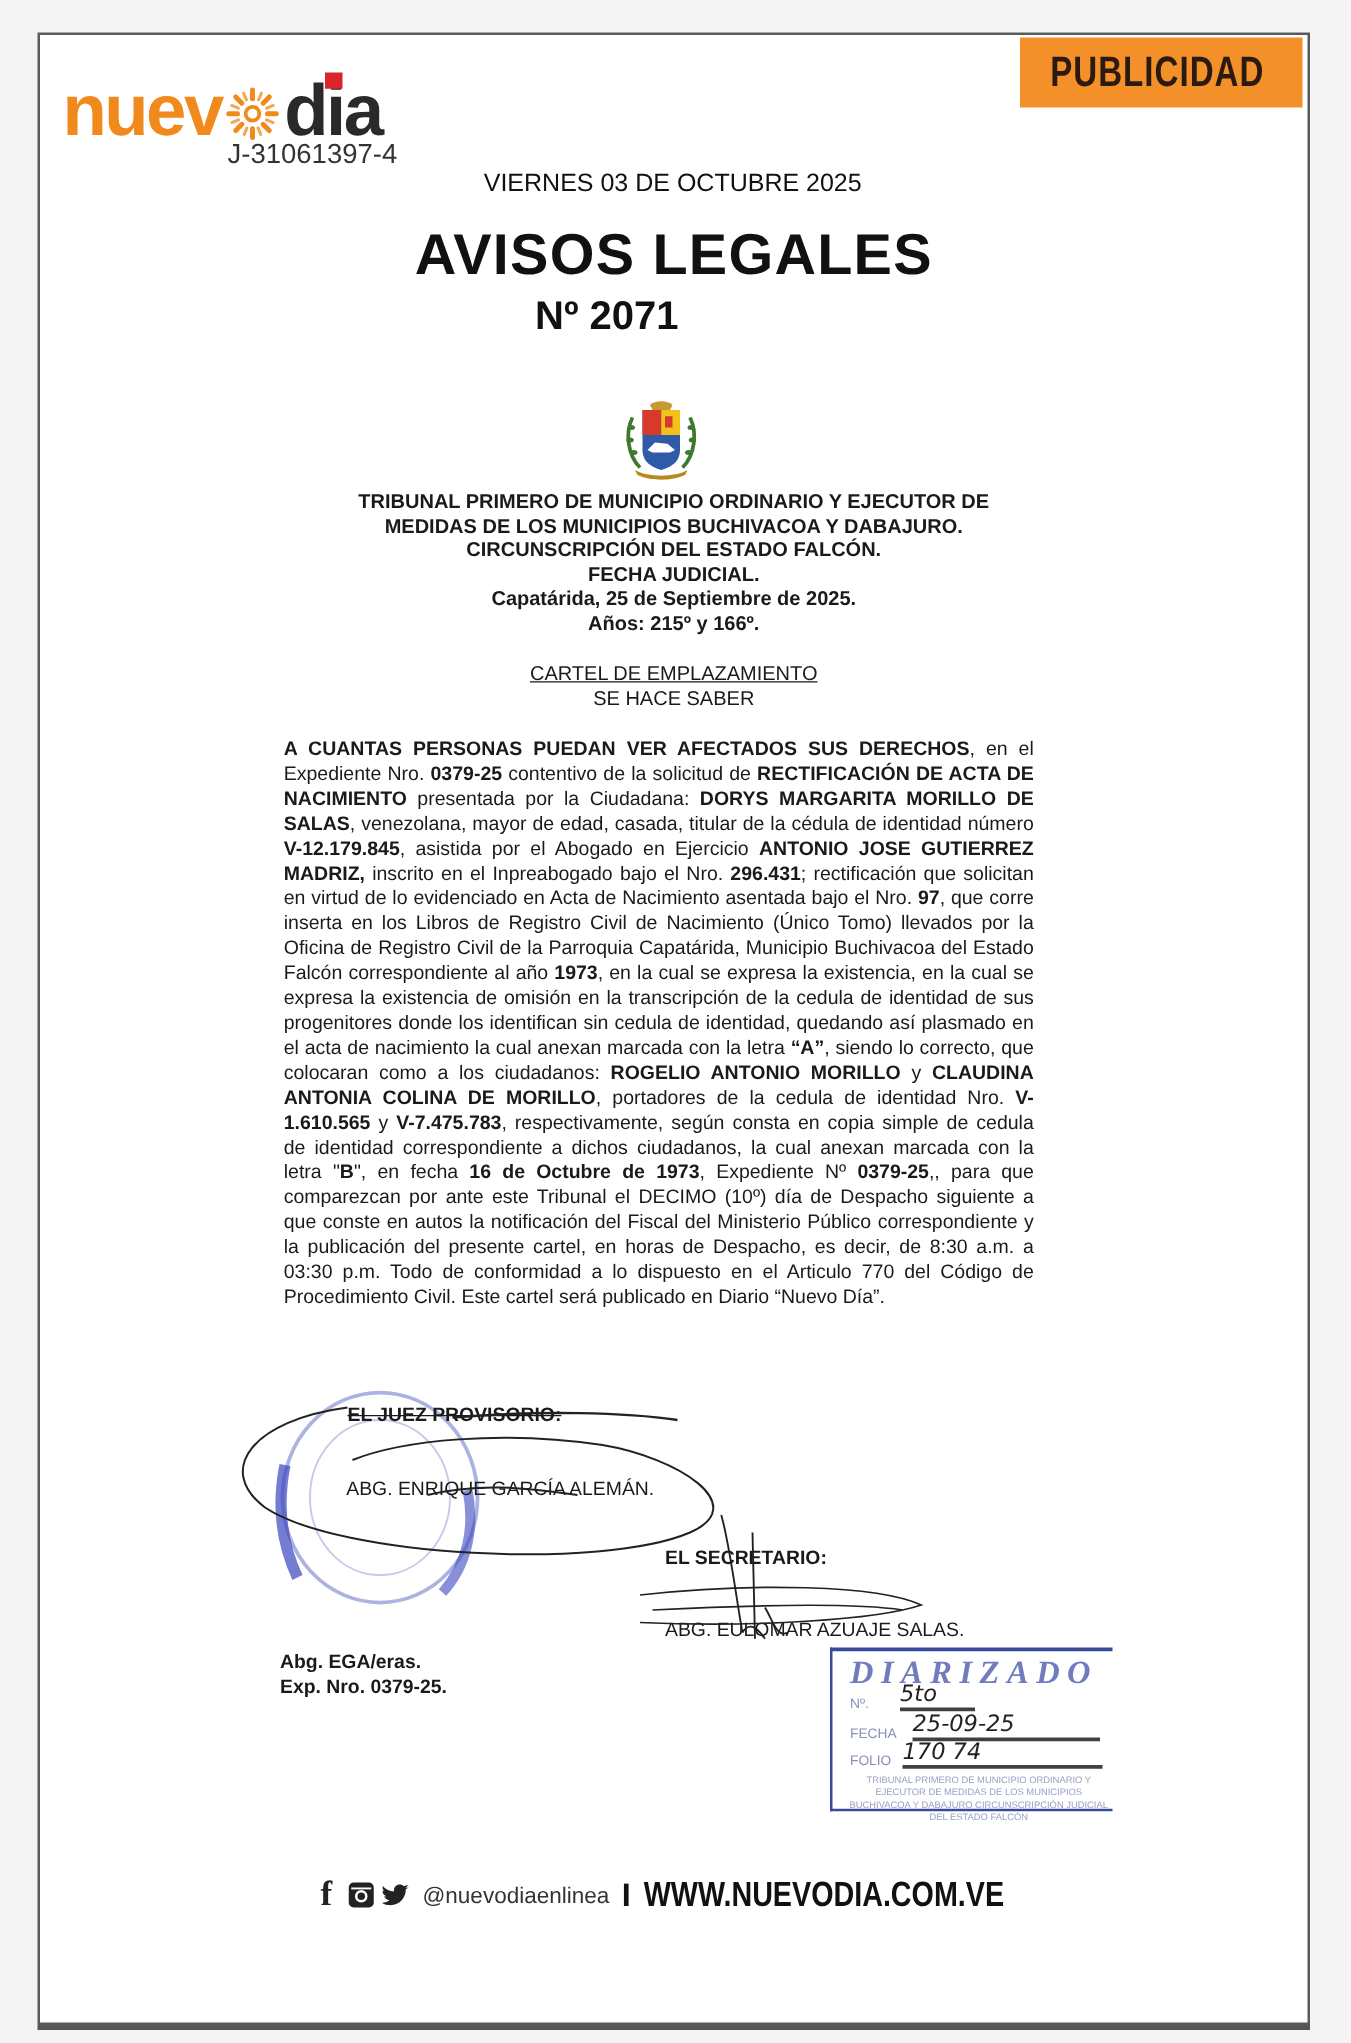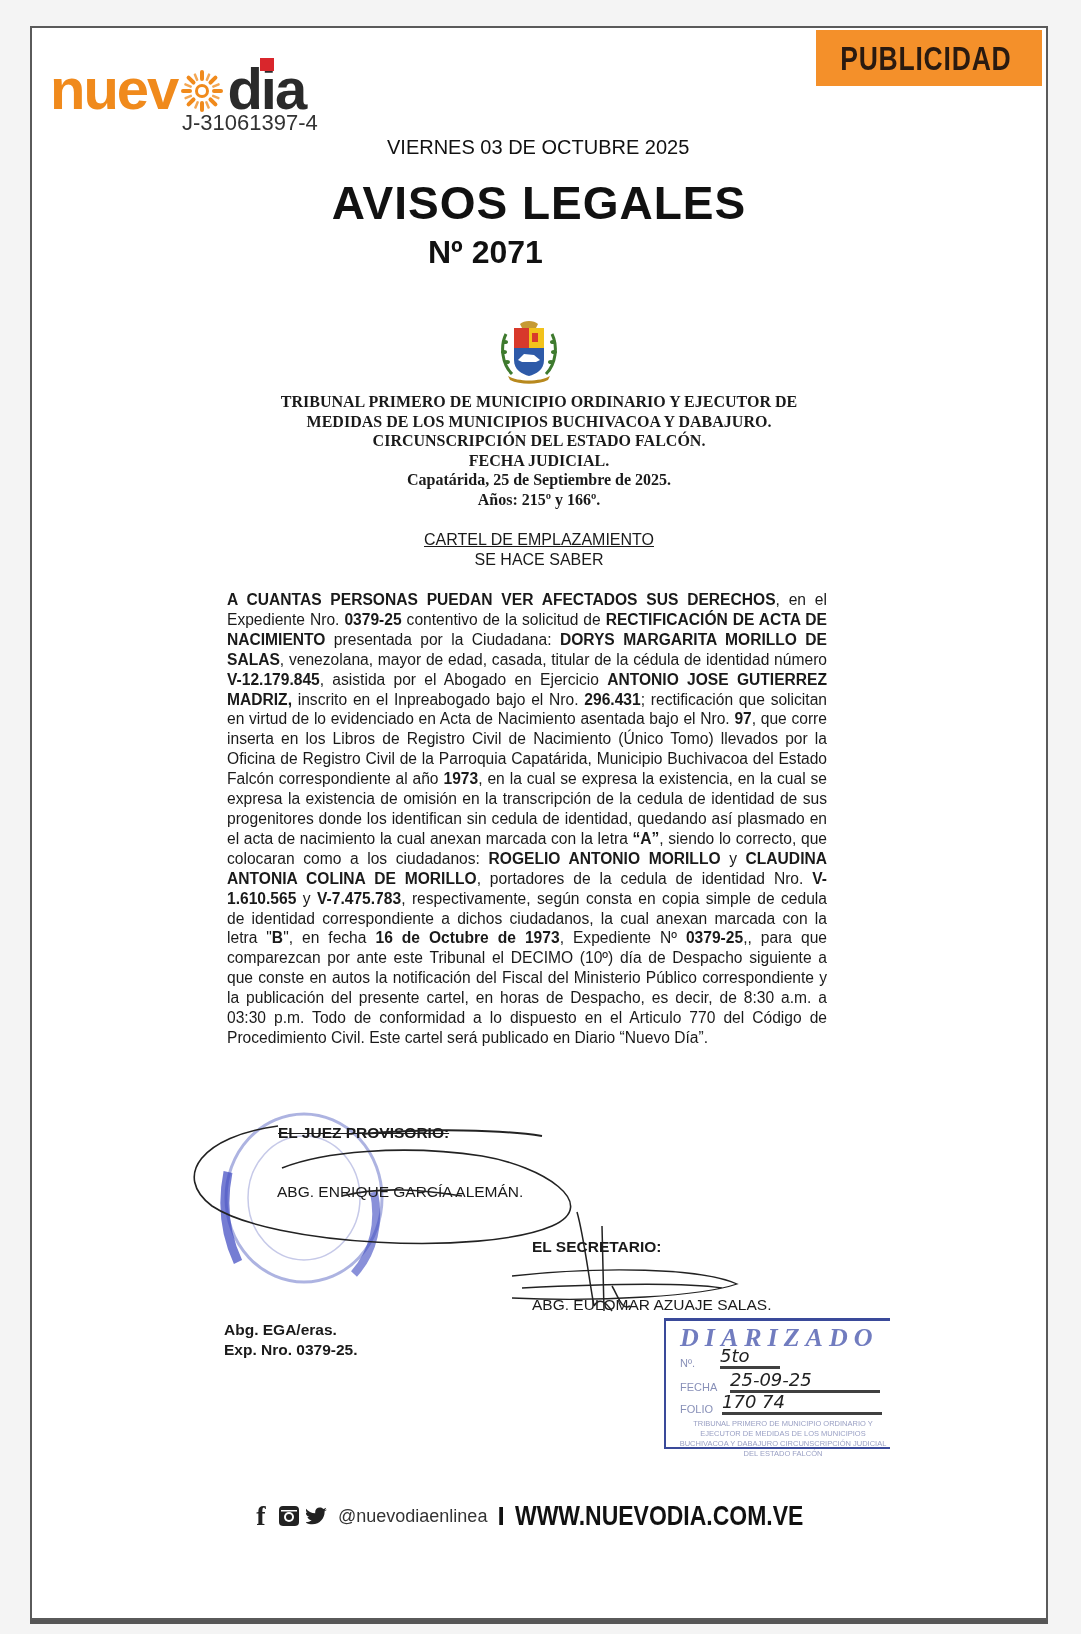--- a/index.html
+++ b/index.html
@@ -29,21 +29,21 @@
   }
   .pub-tab span { font-weight: 700; font-size: 34px; color: #2a1a10; transform: scaleX(0.78); letter-spacing: 1px; }
 
   .title { position: absolute; left: 0; width: 100%; top: 148px; text-align: center; font-weight: 900; font-size: 46px; letter-spacing: 1px; color: #111; }
   .number { position: absolute; left: 396px; top: 206px; font-weight: 700; font-size: 32px; color: #111; }
 
   .center-block { position: absolute; left: 0; width: 100%; text-align: center; }
   .republic { top: 266px; font-weight: 700; font-size: 16px; }
   .crest { position: absolute; left: 466px; top: 292px; width: 62px; height: 66px; }
   .court { top: 364px; font-weight: 700; font-size: 16px; line-height: 19.5px; }
-  .court div { white-space: nowrap; font-family: Liberation Serif, serif; }
+  .court div { white-space: nowrap; }
   .cartel { top: 502px; font-size: 16px; line-height: 20px; }
   .cartel .u { text-decoration: underline; }
 
   .body-text {
     position: absolute; left: 195px; top: 562px; width: 600px;
     font-size: 15.6px; line-height: 19.9px; text-align: justify; color: #1a1a1a;
   }
   .body-text b { font-weight: 700; }
 
   

